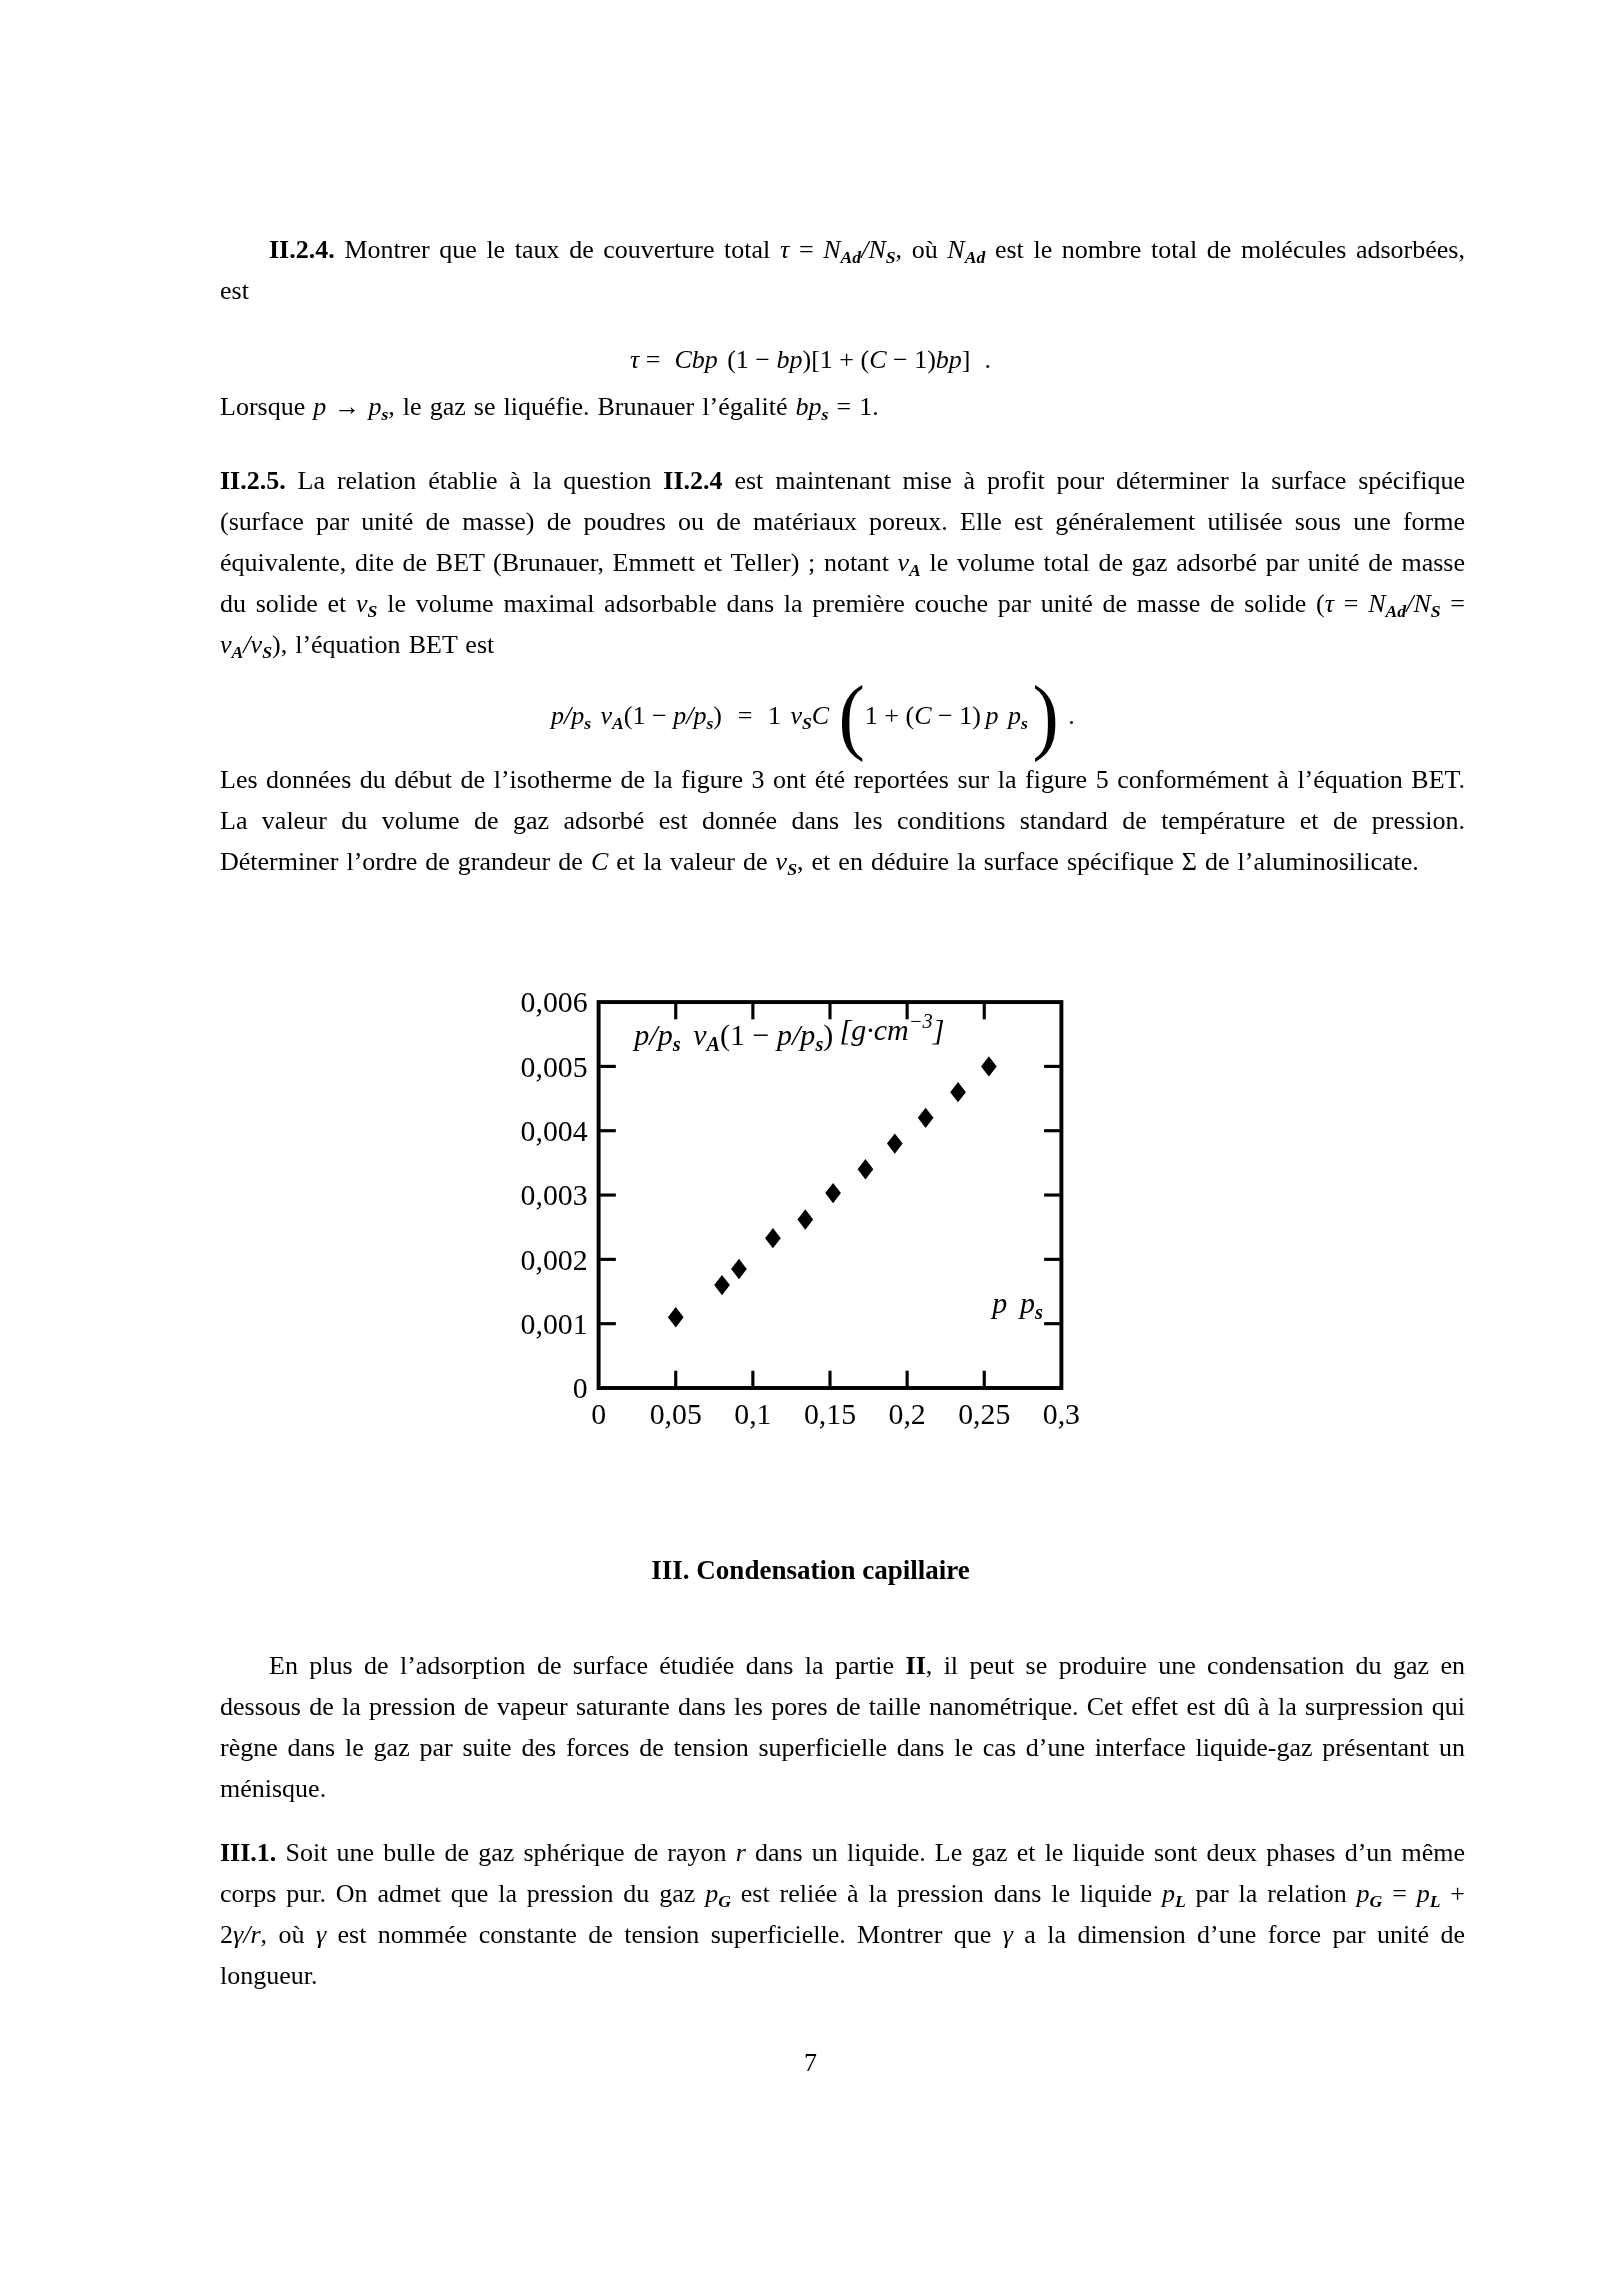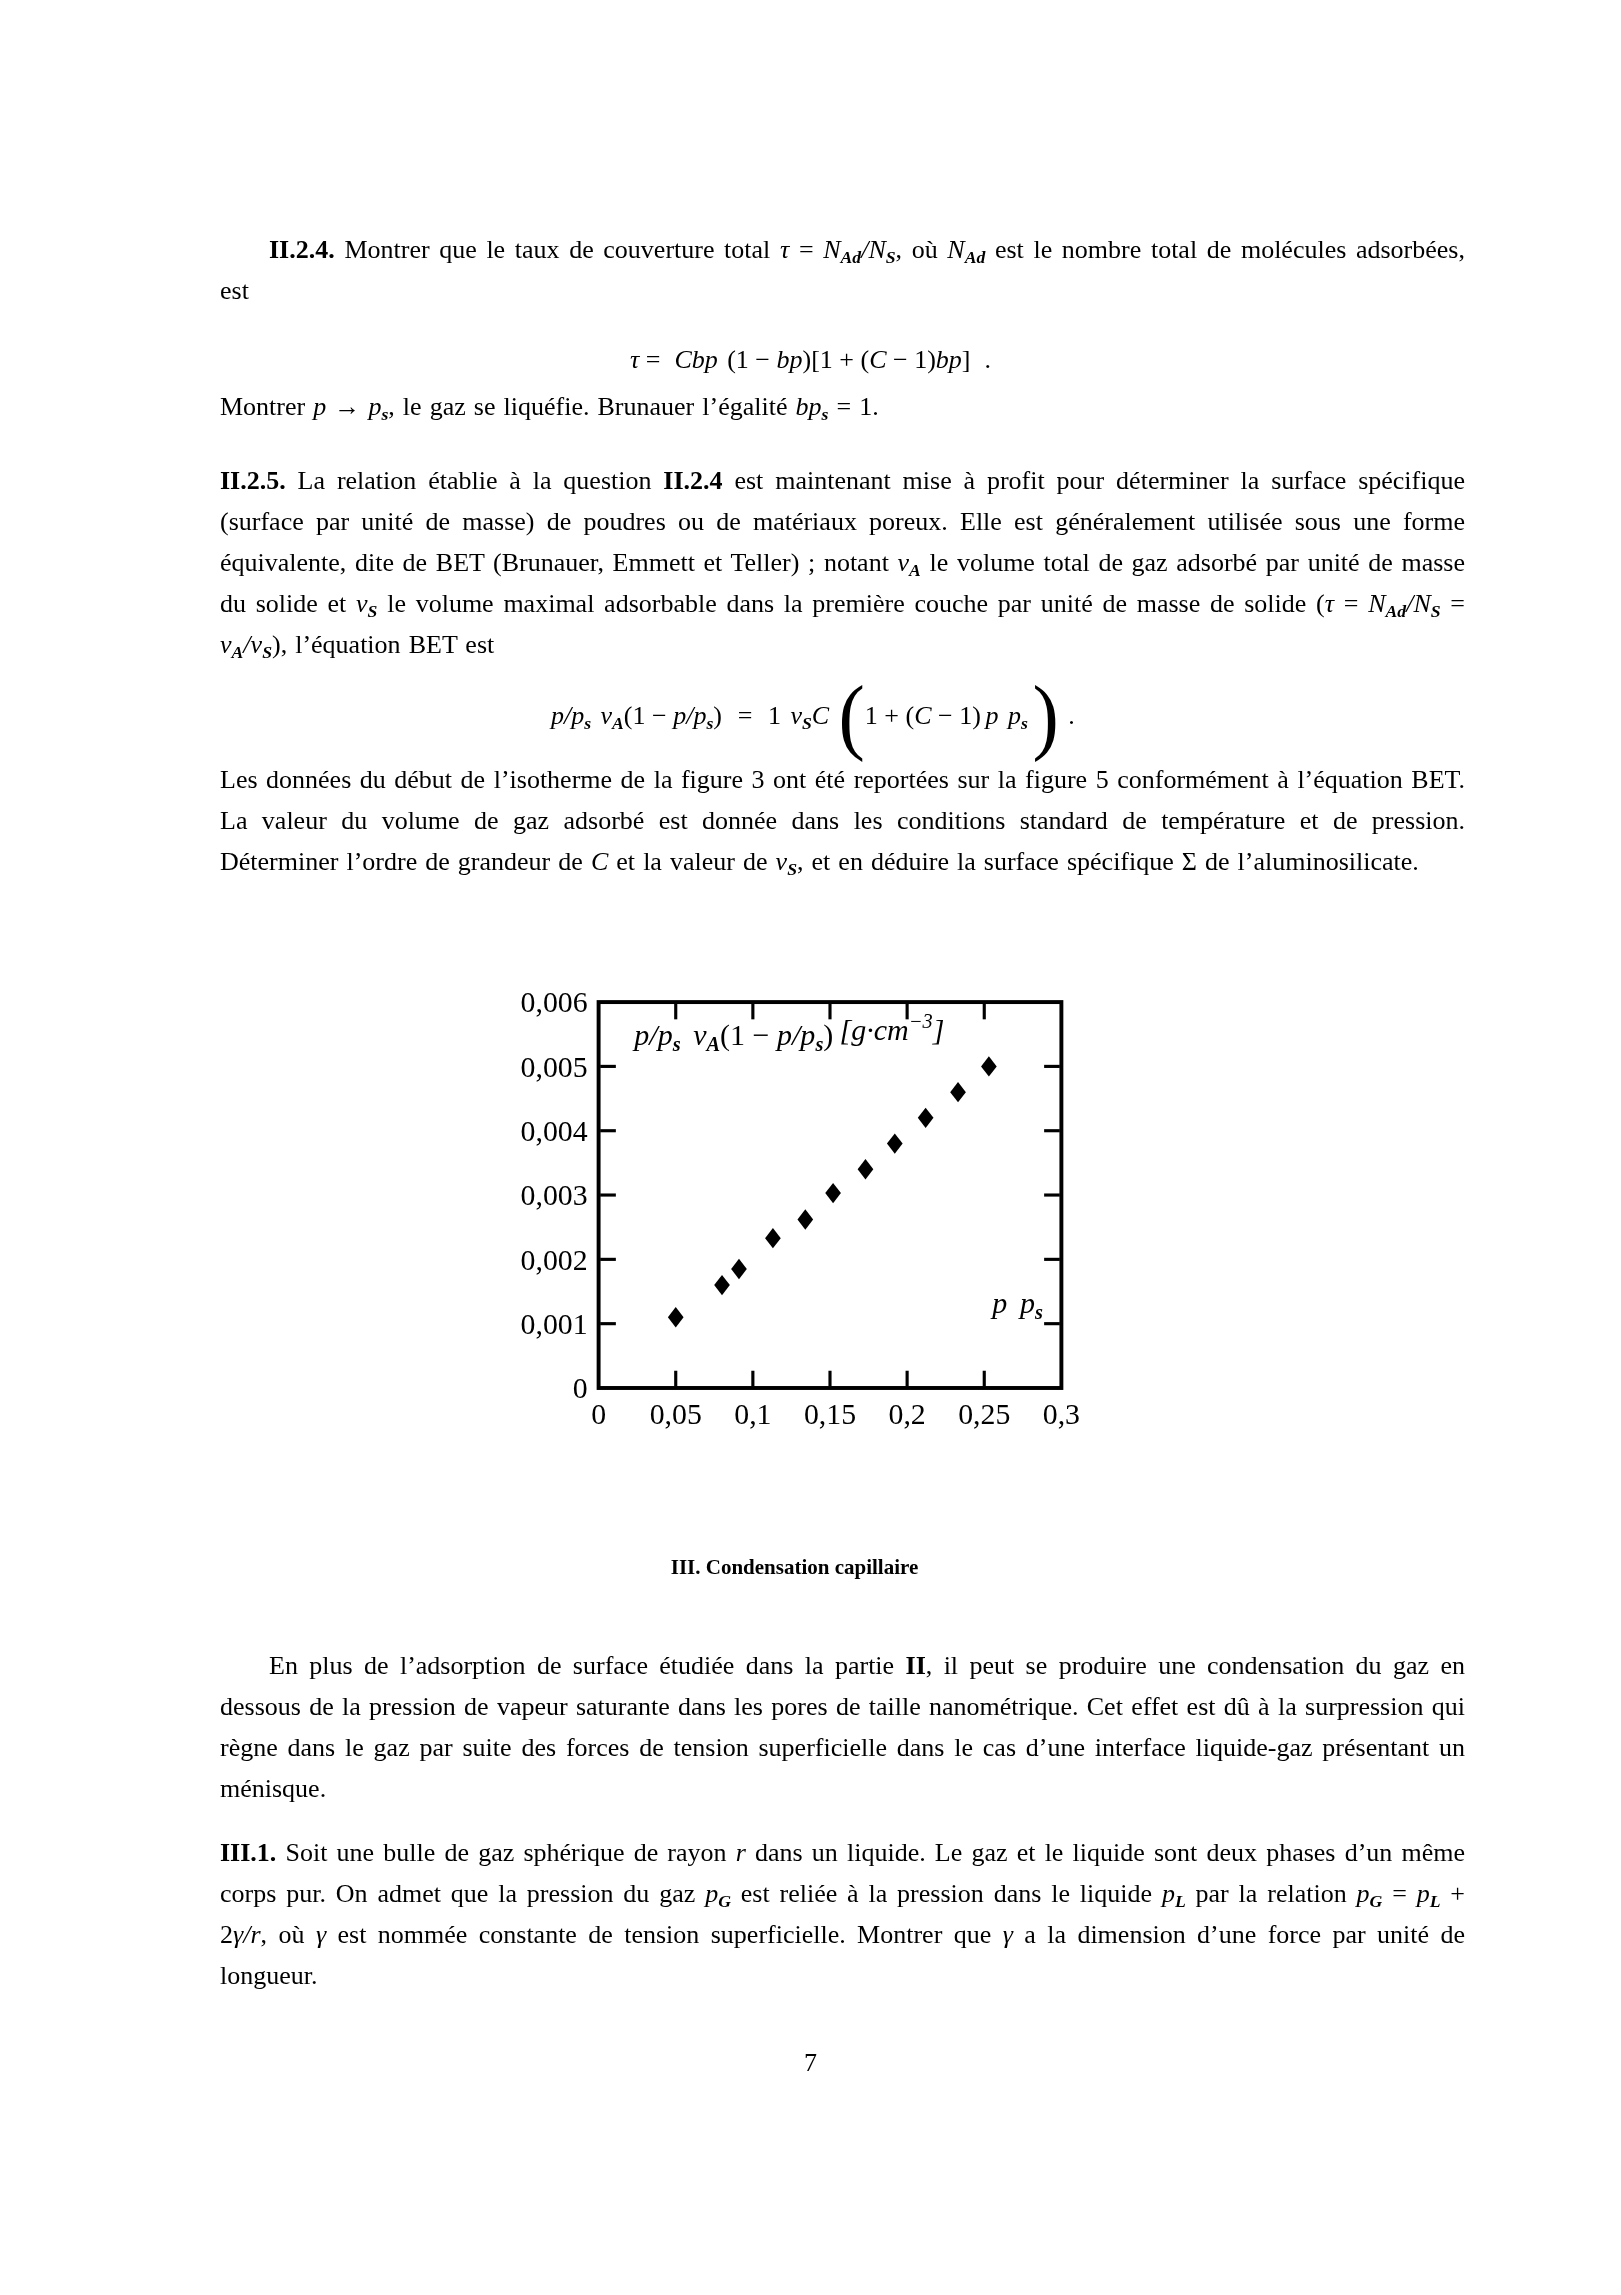--- a/index.html
+++ b/index.html
@@ -48,22 +48,22 @@
     display:flex;align-items:center;
   }
   .fig-label .frac .bar{height:3.1px;}
   .fig-label .num,.fig-label .den{padding:2.4px 6.3px;white-space:nowrap;}
   .unit{white-space:nowrap;transform:translateY(-5.5px);font-style:italic;}
   .caption{
     position:absolute;left:188px;width:1245px;
     font-size:26px;text-align:center;font-style:italic;
   }
   .heading{
-    position:absolute;left:172px;width:1245px;
-    font-size:21px;font-weight:bold;text-align:center;
+    position:absolute;left:188px;width:1245px;
+    font-size:27px;font-weight:bold;text-align:center;
   }
   .pagenum{
     position:absolute;left:188px;width:1245px;
     font-size:26px;text-align:center;
   }
 </style>
 </head>
 <body>
 
 <div class="page">
@@ -73,21 +73,21 @@
   <div class="eq" style="top:309px;height:102px;">
     <span class="eqtok mspace-r"><span class="it">τ</span><span> =</span></span>
     <span class="frac">
       <span class="num"><span class="it">Cbp</span></span>
       <span class="bar"></span>
       <span class="den"><span>(1 − </span><span class="it">bp</span><span>)[1 + (</span><span class="it">C</span><span> − 1)</span><span class="it">bp</span><span>]</span></span>
     </span>
     <span class="eqtok mspace-l">.</span>
   </div>
 
-  <div class="para" style="top:386px;"><span>Montrer </span><span class="it">p</span><span> → </span><span class="it">p</span><sub class="it bf">s</sub><span>, le gaz se liquéfie. Brunauer l’égalité </span><span class="it">bp</span><sub class="it bf">s</sub><span> = 1.</span></div>
+  <div class="para" style="top:386px;"><span>Lorsque </span><span class="it">p</span><span> → </span><span class="it">p</span><sub class="it bf">s</sub><span>, le gaz se liquéfie. Brunauer l’égalité </span><span class="it">bp</span><sub class="it bf">s</sub><span> = 1.</span></div>
 
   <div class="para" style="top:460px;"><span class="bf">II.2.5.</span><span> La relation établie à la question </span><span class="bf">II.2.4</span><span> est maintenant mise à profit pour déterminer la surface spécifique (surface par unité de masse) de poudres ou de matériaux poreux. Elle est généralement utilisée sous une forme équivalente, dite de BET (Brunauer, Emmett et Teller) ; notant </span><span class="it">v</span><sub class="it bf">A</sub><span> le volume total de gaz adsorbé par unité de masse du solide et </span><span class="it">v</span><sub class="it bf">S</sub><span> le volume maximal adsorbable dans la première couche par unité de masse de solide (</span><span class="it">τ</span><span> = </span><span class="it">N</span><sub class="it bf">Ad</sub><span class="it">/</span><span class="it">N</span><sub class="it bf">S</sub><span> = </span><span class="it">v</span><sub class="it bf">A</sub><span class="it">/</span><span class="it">v</span><sub class="it bf">S</sub><span>), l’équation BET est</span></div>
 
   <div class="eq" style="top:659px;height:114px;">
     <span class="frac">
       <span class="num"><span class="it">p/p</span><sub class="it bf">s</sub></span>
       <span class="bar"></span>
       <span class="den"><span class="it">v</span><sub class="it bf">A</sub><span>(1 − </span><span class="it">p/p</span><sub class="it bf">s</sub><span>)</span></span>
     </span>
     <span class="eqtok" style="margin:0 11px;">=</span>

